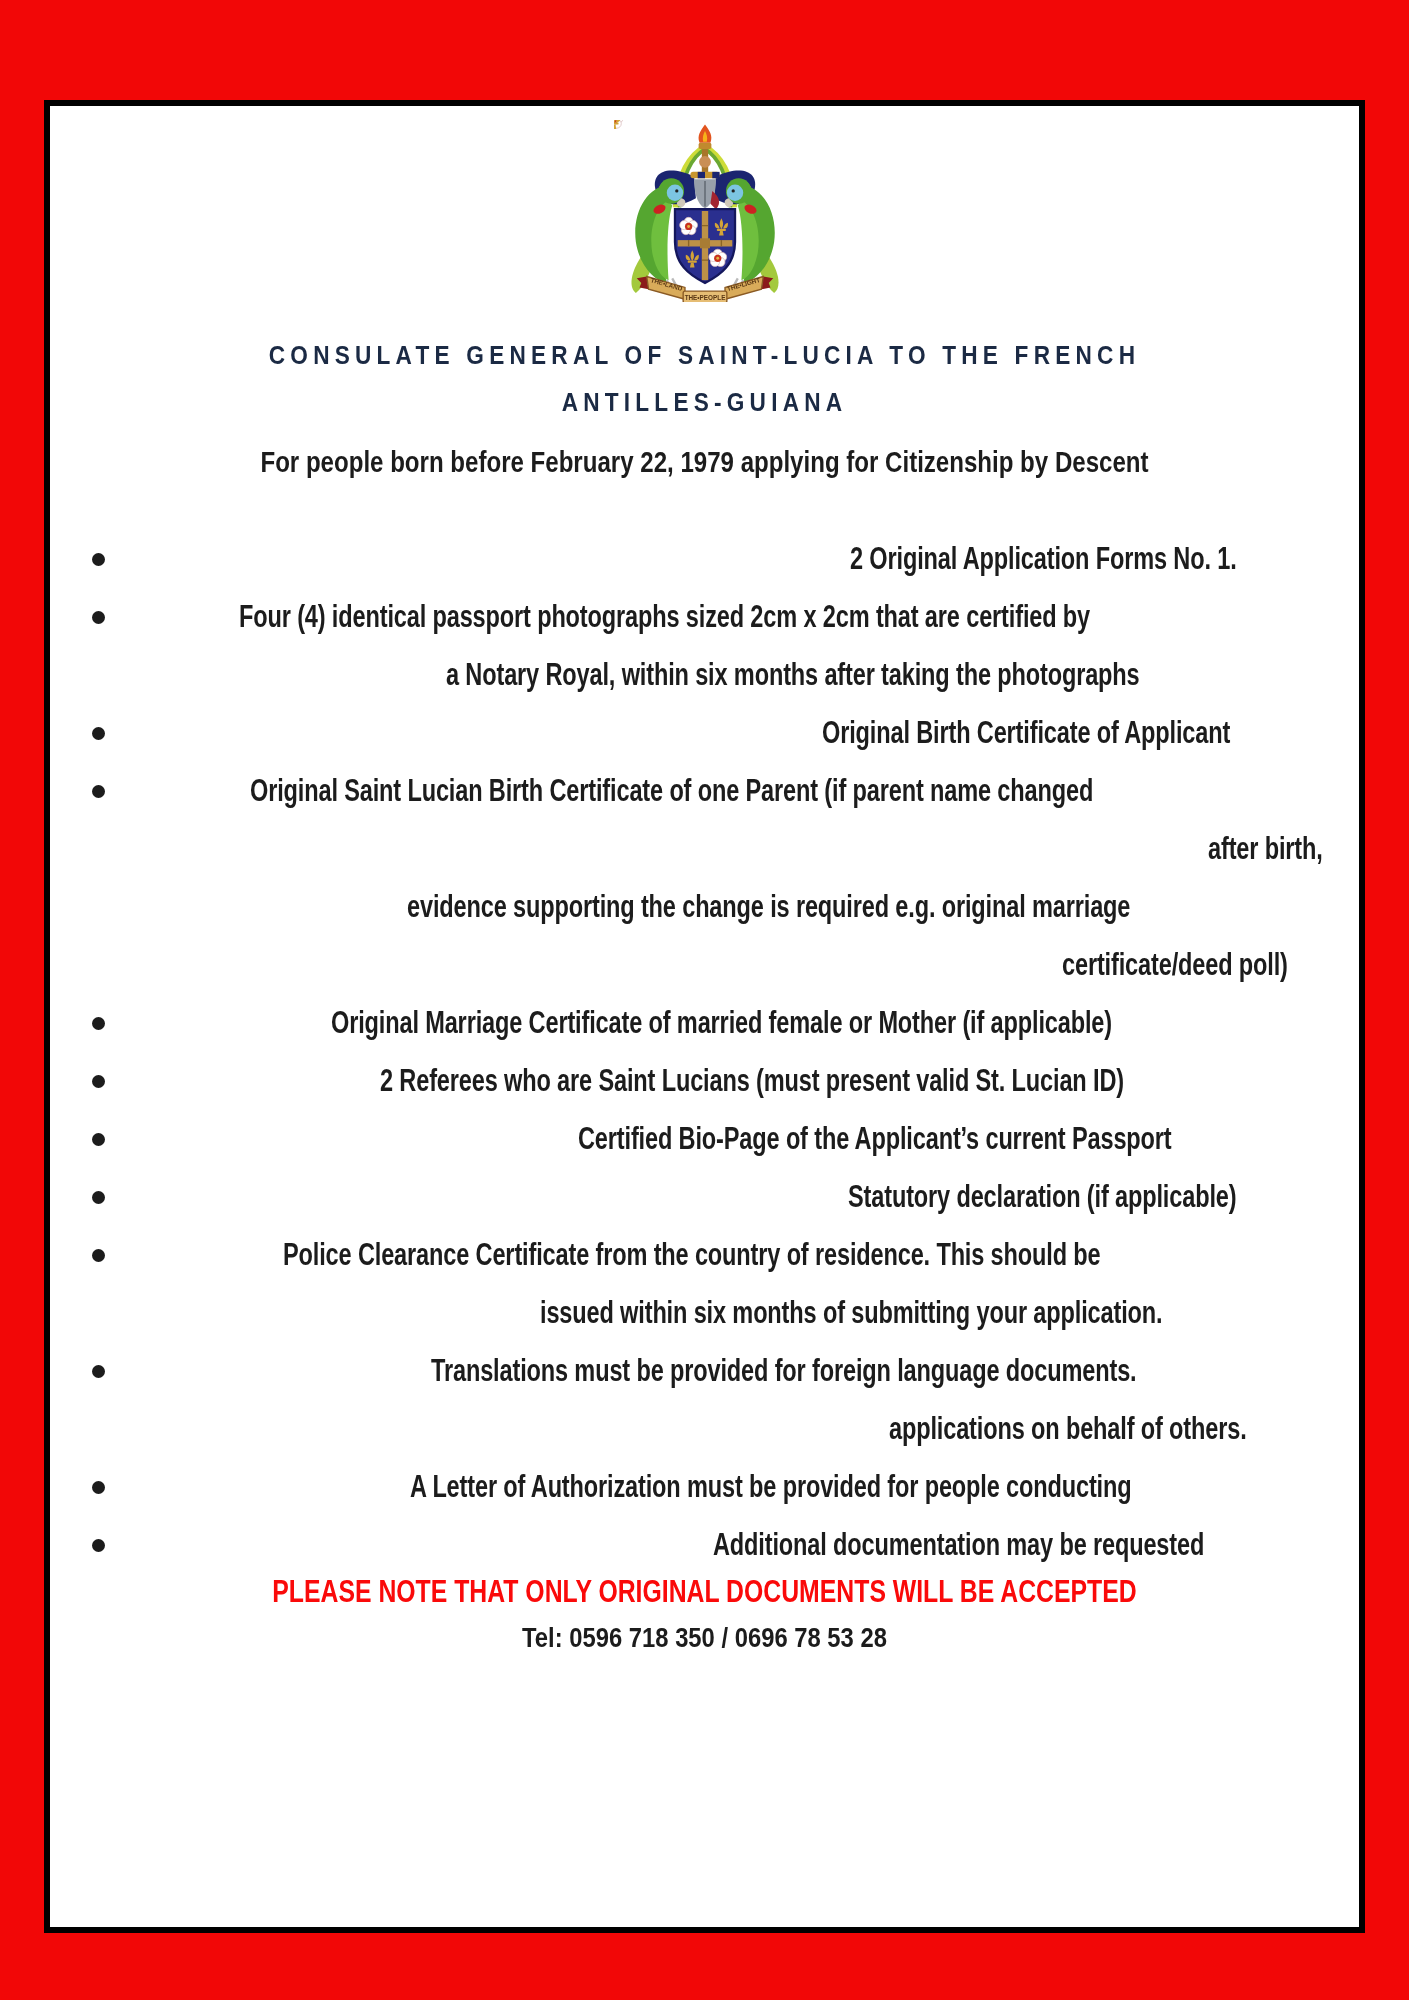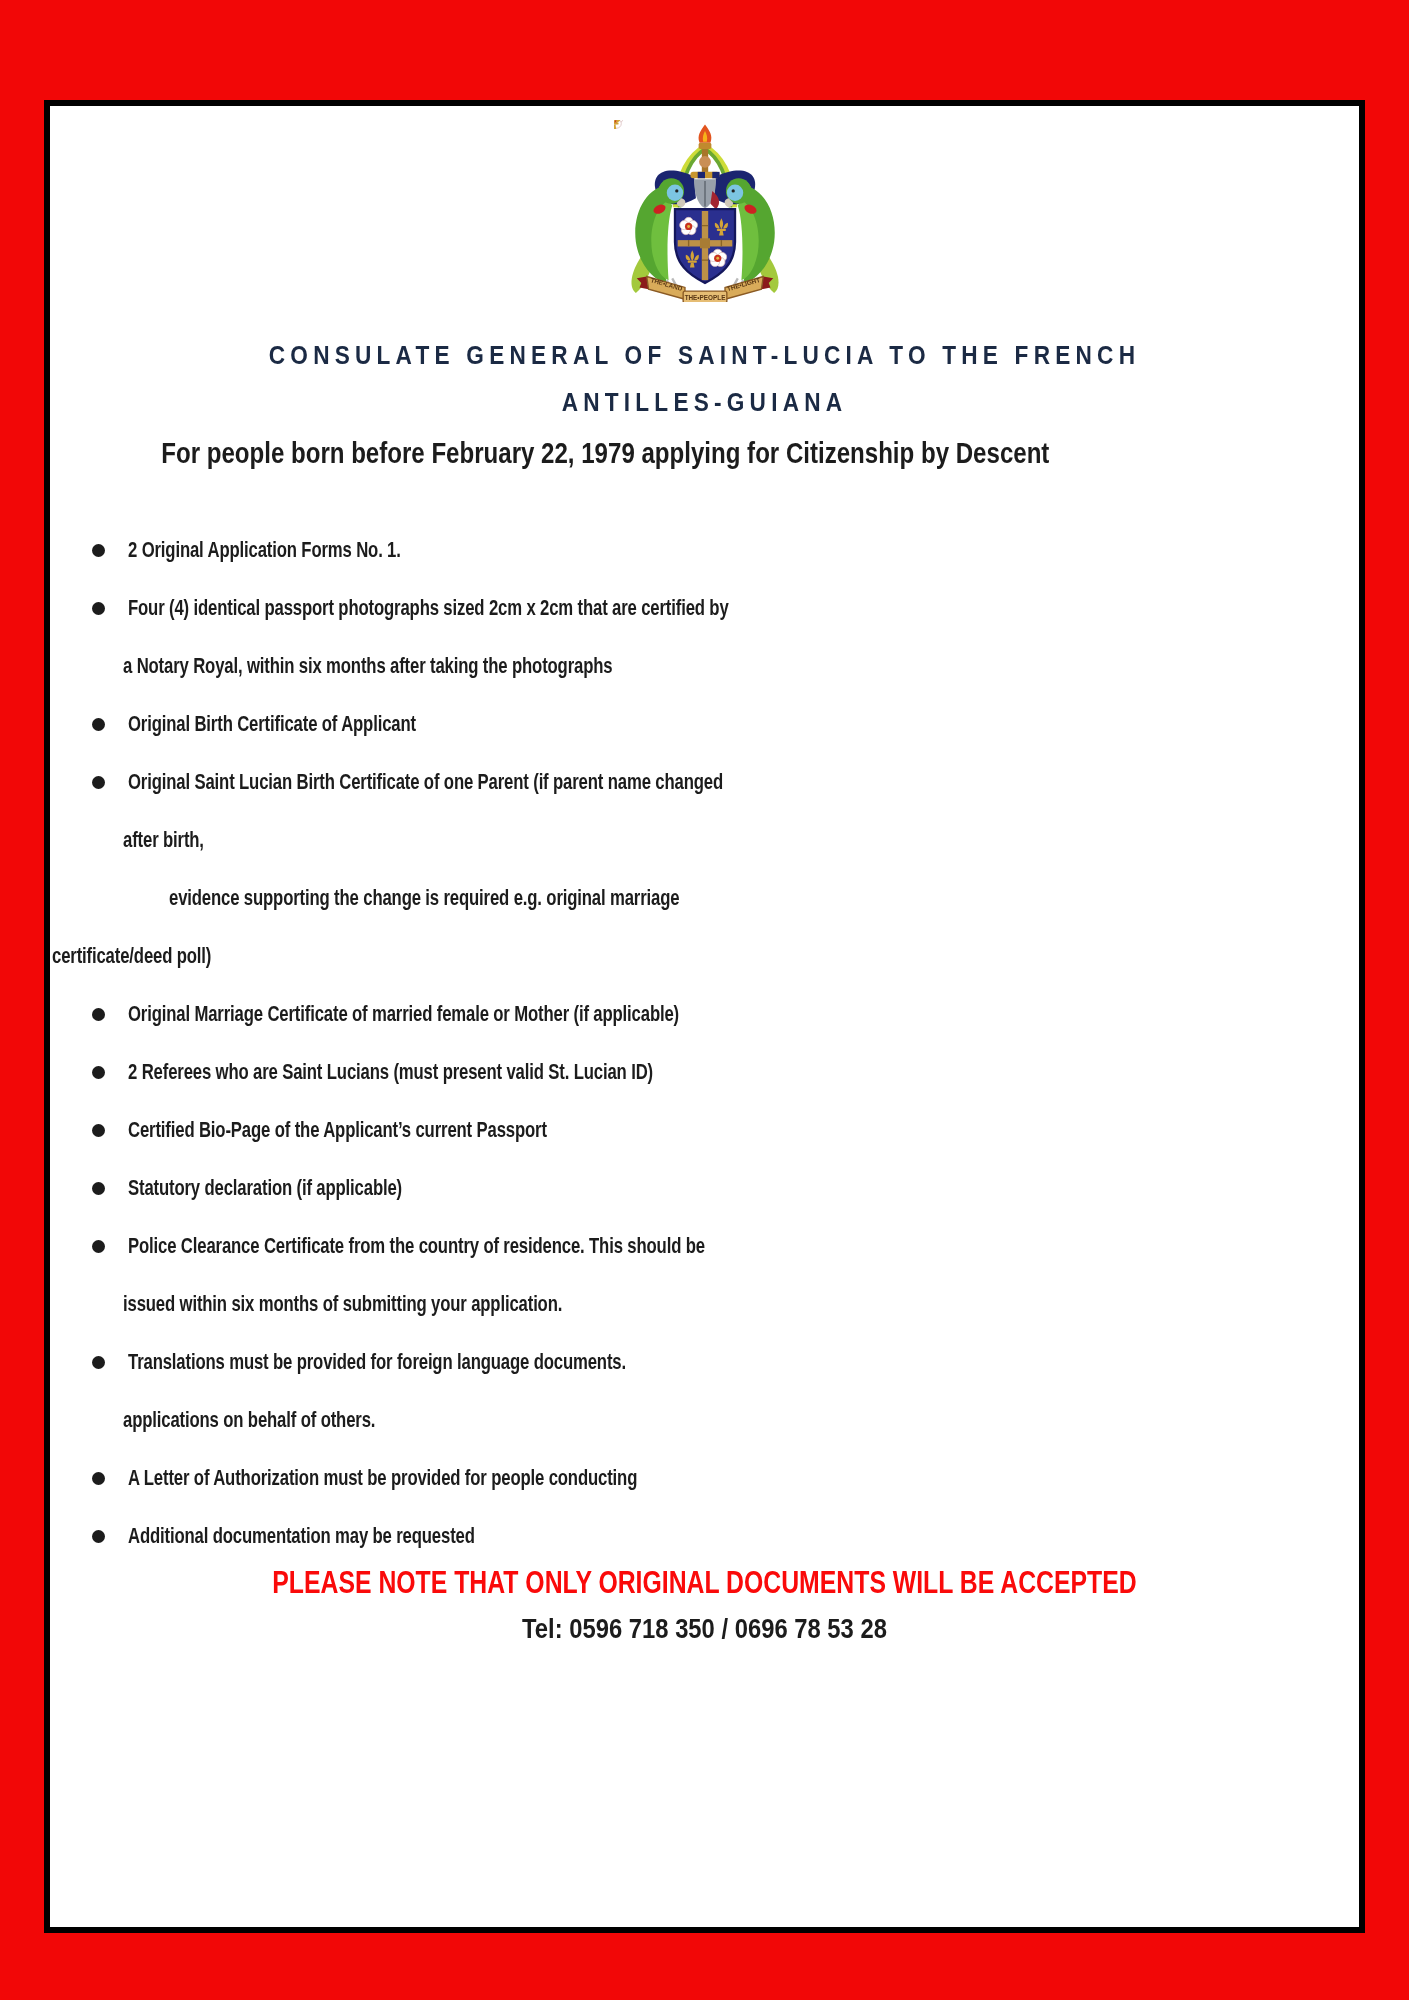--- a/index.html
+++ b/index.html
@@ -54,22 +54,22 @@
   }
   .doc-heading .ln{
     display:inline-block;
     white-space:nowrap;
     transform:scaleX(0.70);
     transform-origin:50% 50%;
     border-bottom:3px solid var(--heading-red,#9a4334);
     padding-bottom:3px;
   }
   .subtitle{
-    margin-top:7px;
-    text-align:left;
+    margin-top:16px;
+    text-align:center;
     color:var(--body-text,#1c1c1c);
     font-weight:700;
     font-size:29px;
     line-height:40px;
   }
   .subtitle .ln, .note .ln, .phone .ln{
     display:block;
     white-space:nowrap;
     transform-origin:50% 50%;
   }
@@ -77,21 +77,22 @@
   .req-list{
     margin-top:48px;
   }
   .req-line{
     position:relative;
     height:58px;
     display:flex;
     align-items:center;
     color:var(--body-text,#1c1c1c);
     font-weight:700;
-    font-size:22px;
+    font-size:31px;
+    justify-content:flex-end;
   }
   .req-line .txt{
     display:inline-block;
     white-space:nowrap;
     transform:scaleX(0.76);
     transform-origin:0 50%;
     letter-spacing:-0.2px;
   }
   .req-line.bullet{padding-left:78px;}
   .req-line.cont{padding-left:73px;}

